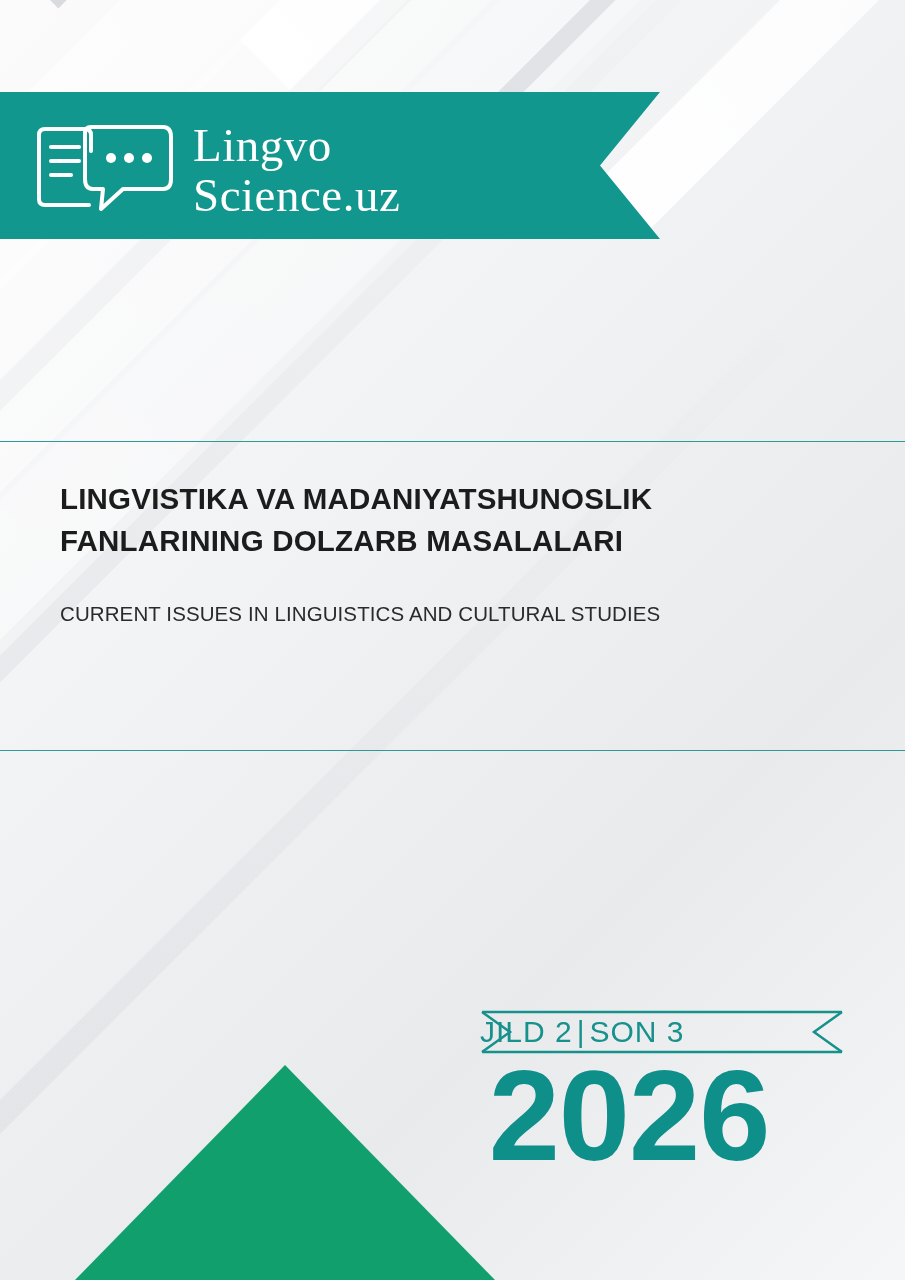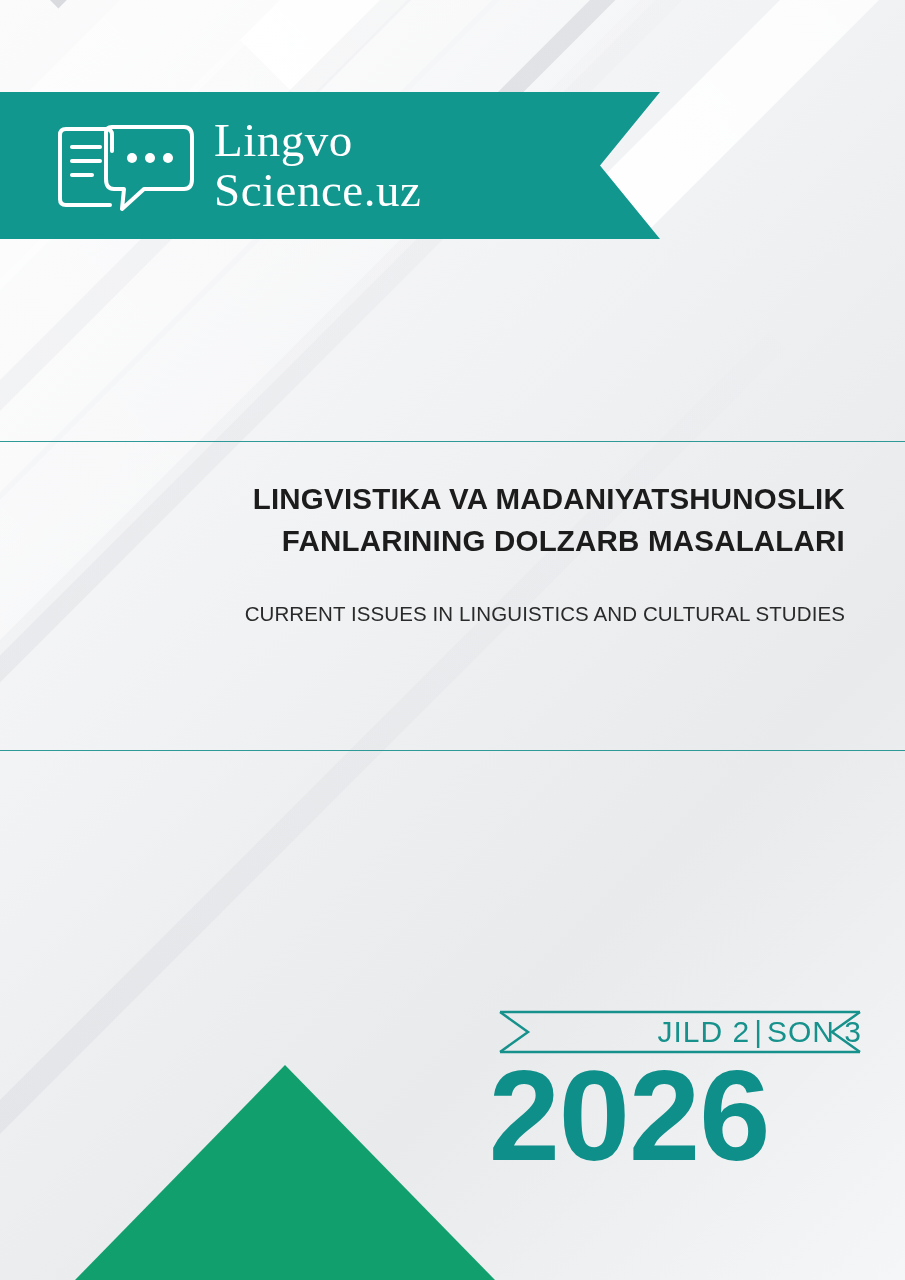--- a/index.html
+++ b/index.html
@@ -42,22 +42,22 @@
     left: 0;
     width: 660px;
     height: 147px;
     background: #12978f;
     clip-path: polygon(0 0, 660px 0, 600px 73.5px, 660px 147px, 0 147px);
     display: flex;
     align-items: center;
   }
   .logo-wrap {
     display: flex;
-    align-items: center;
-    padding-left: 48px;
+    align-items: flex-end;
+    padding-left: 27px;
   }
   .logo-mark {
     width: 160px;
     height: 110px;
     flex: 0 0 auto;
   }
   .logo-text {
     color: #ffffff;
     font-family: "Liberation Serif", serif;
     font-size: 47px;
@@ -77,21 +77,21 @@
   }
   .rule.top { top: 441px; }
   .rule.bottom { top: 750px; }
 
   
   .title-block {
     position: absolute;
     top: 478px;
     left: 0;
     width: 905px;
-    text-align: right;
+    text-align: left;
     padding: 0 60px;
     box-sizing: border-box;
   }
   .title-uz {
     font-size: 29.5px;
     font-weight: bold;
     color: #1c1c1c;
     line-height: 1.42;
     letter-spacing: 0.2px;
   }
@@ -100,26 +100,26 @@
     font-size: 20.5px;
     font-weight: normal;
     color: #2a2a2a;
     letter-spacing: 0.1px;
   }
 
   
   .issue-ribbon {
     position: absolute;
     top: 1008px;
-    left: 498px;
+    left: 480px;
     width: 364px;
     height: 48px;
     display: flex;
     align-items: center;
-    justify-content: flex-end;
+    justify-content: flex-start;
   }
   .issue-ribbon svg {
     position: absolute;
     inset: 0;
   }
   .issue-text {
     position: relative;
     color: #17918c;
     font-size: 30px;
     font-weight: normal;

